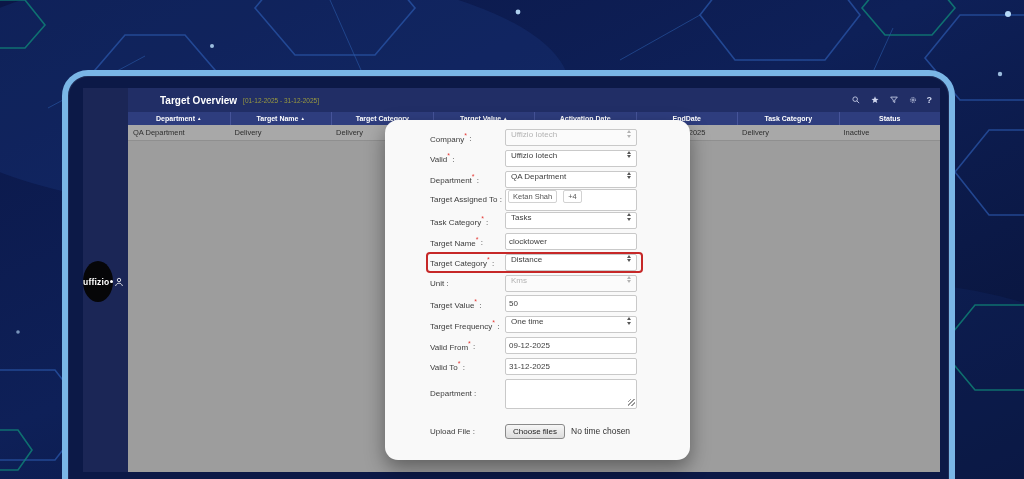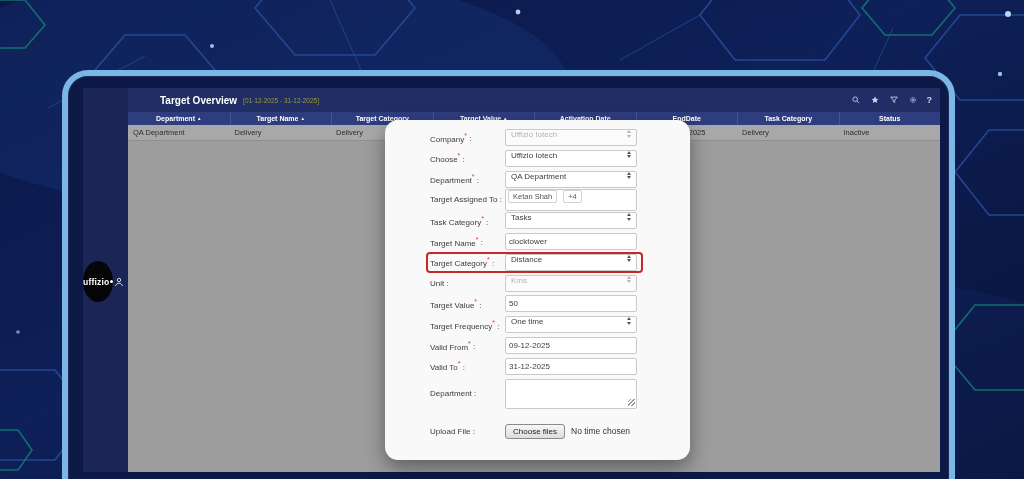--- a/index.html
+++ b/index.html
@@ -300,21 +300,21 @@
 
   <div class="frow">
     <div class="flabel"><span>Company</span><sup class="req">*</sup></div>
     <div class="fctrl fselect disabled">
       <span>Uffizio Iotech</span>
         <span class="spin"></span>
     </div>
   </div>
 
   <div class="frow">
-    <div class="flabel"><span>Choose</span><sup class="req">*</sup></div>
+    <div class="flabel"><span>Valid</span><sup class="req">*</sup></div>
     <div class="fctrl fselect">
       <span>Uffizio Iotech</span>
         <span class="spin"></span>
     </div>
   </div>
 
   <div class="frow">
     <div class="flabel"><span>Department</span><sup class="req">*</sup></div>
     <div class="fctrl fselect">
       <span>QA Department</span>

